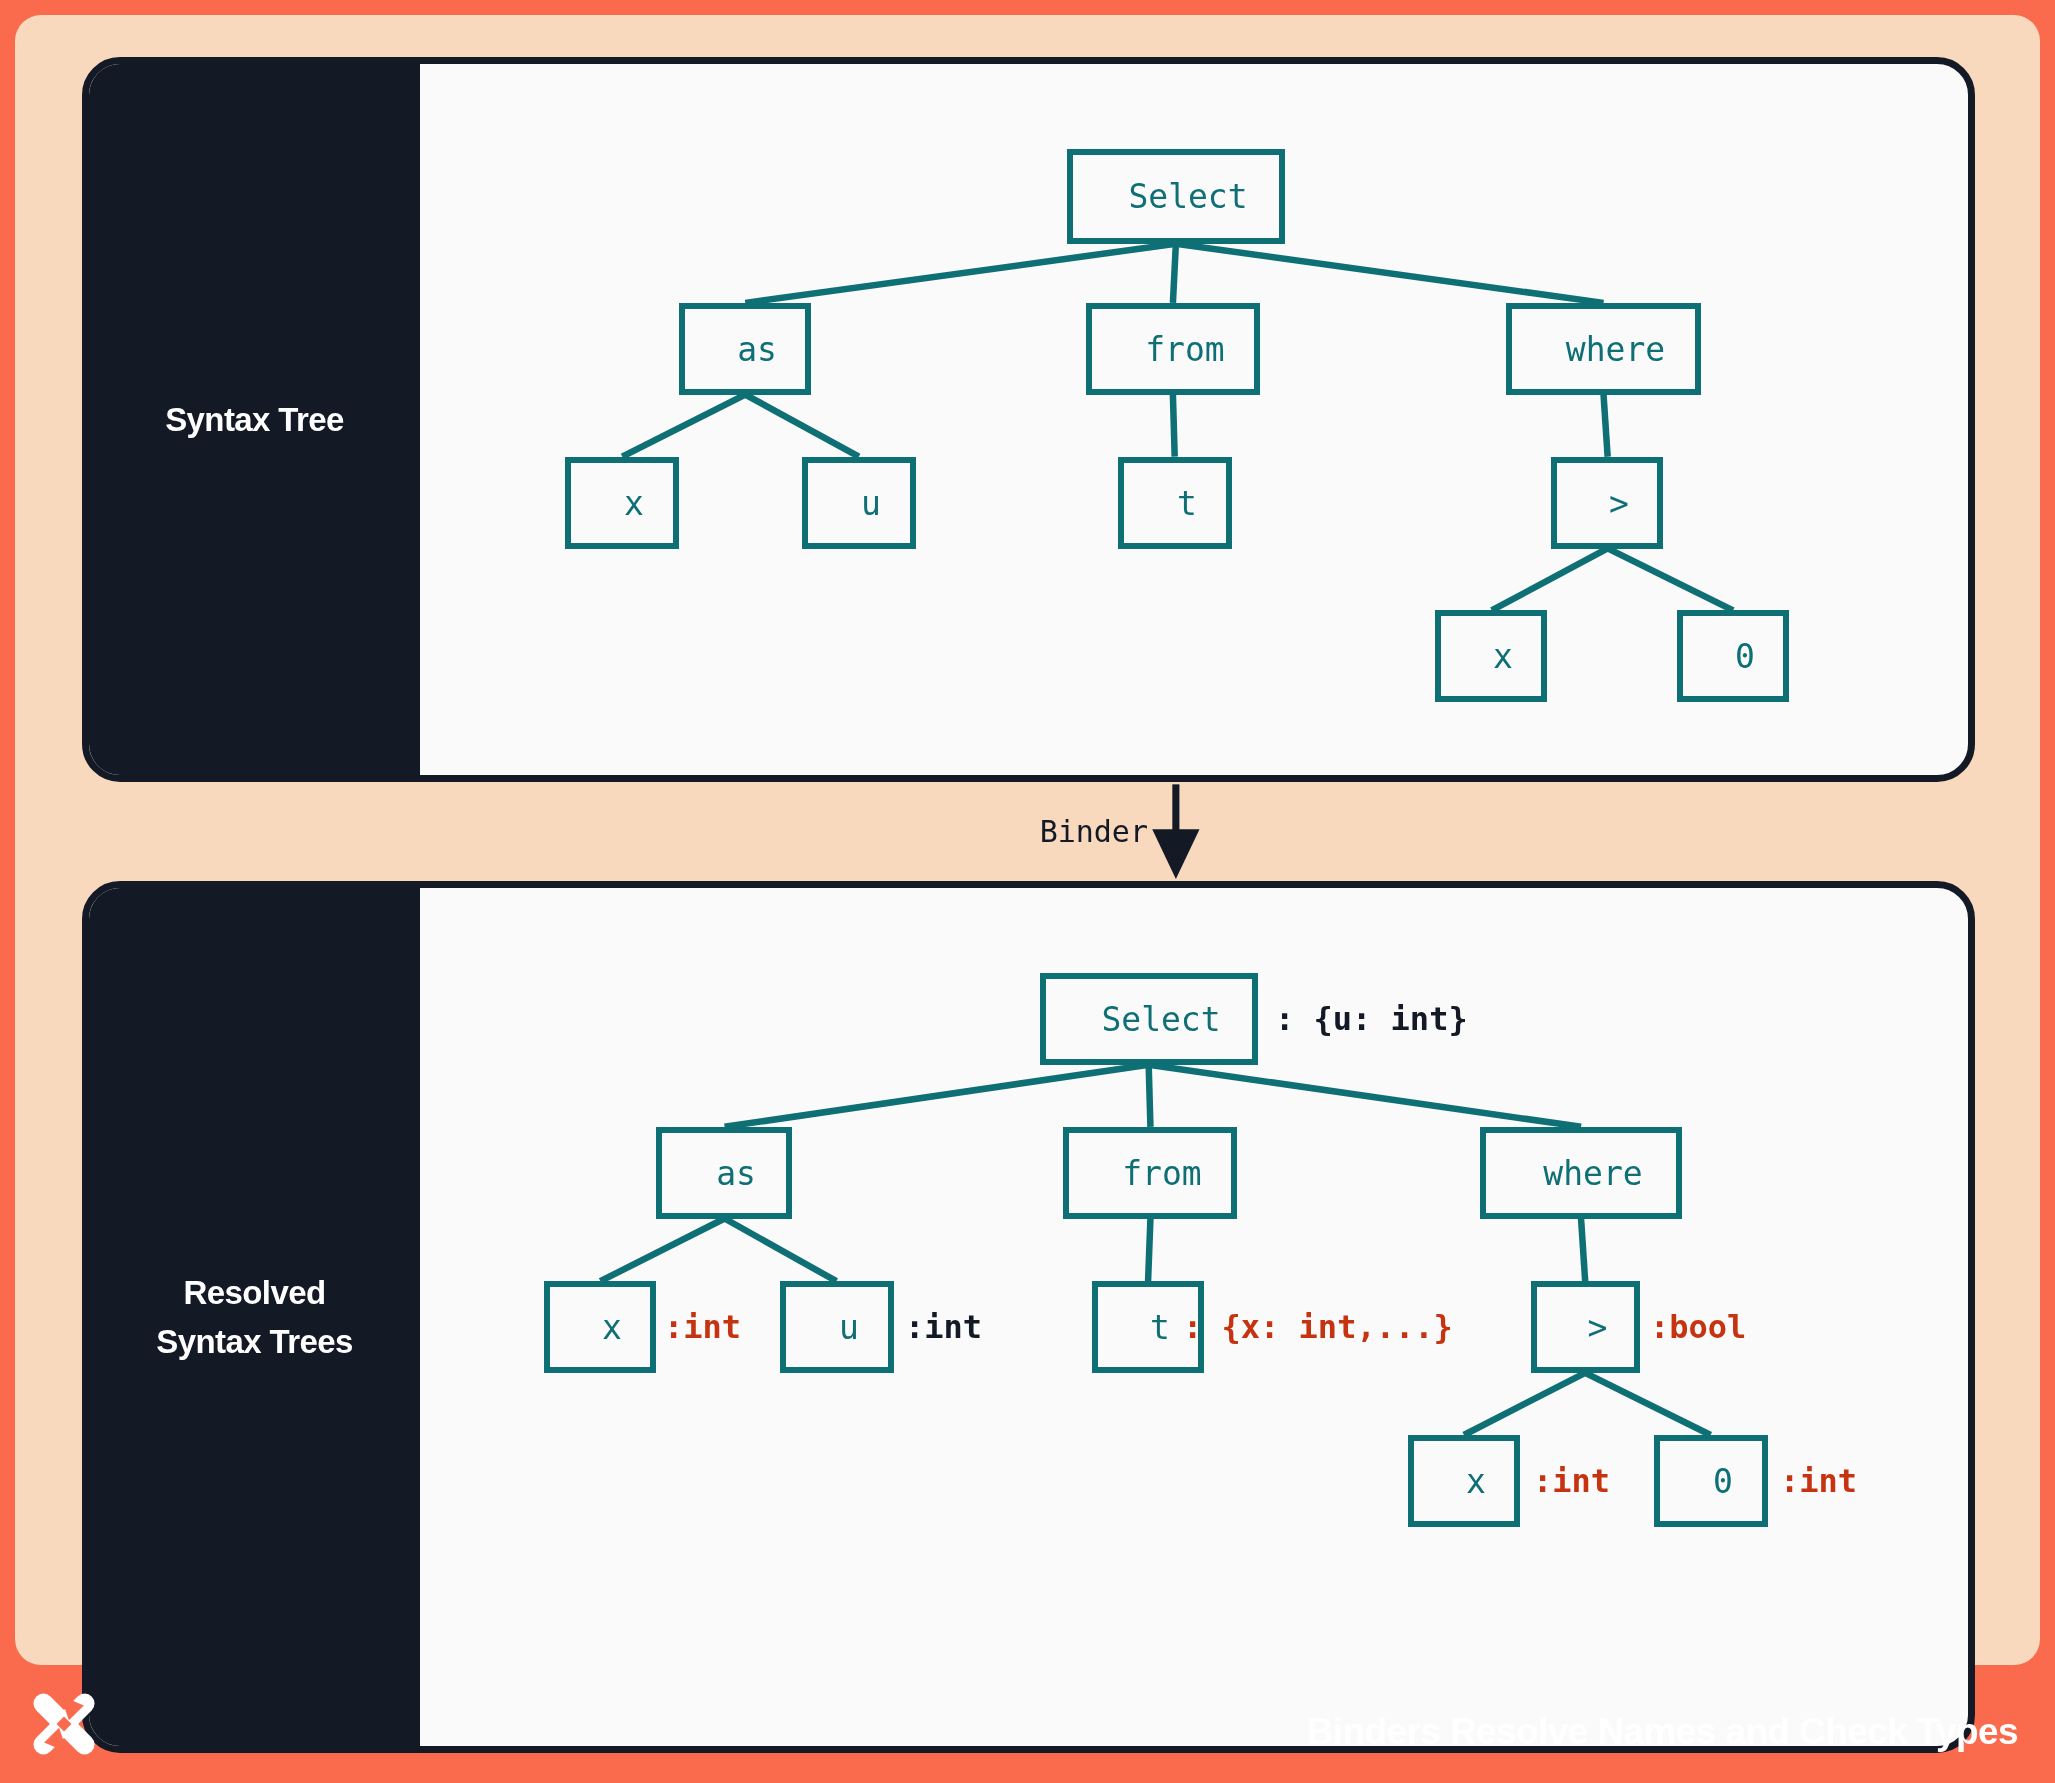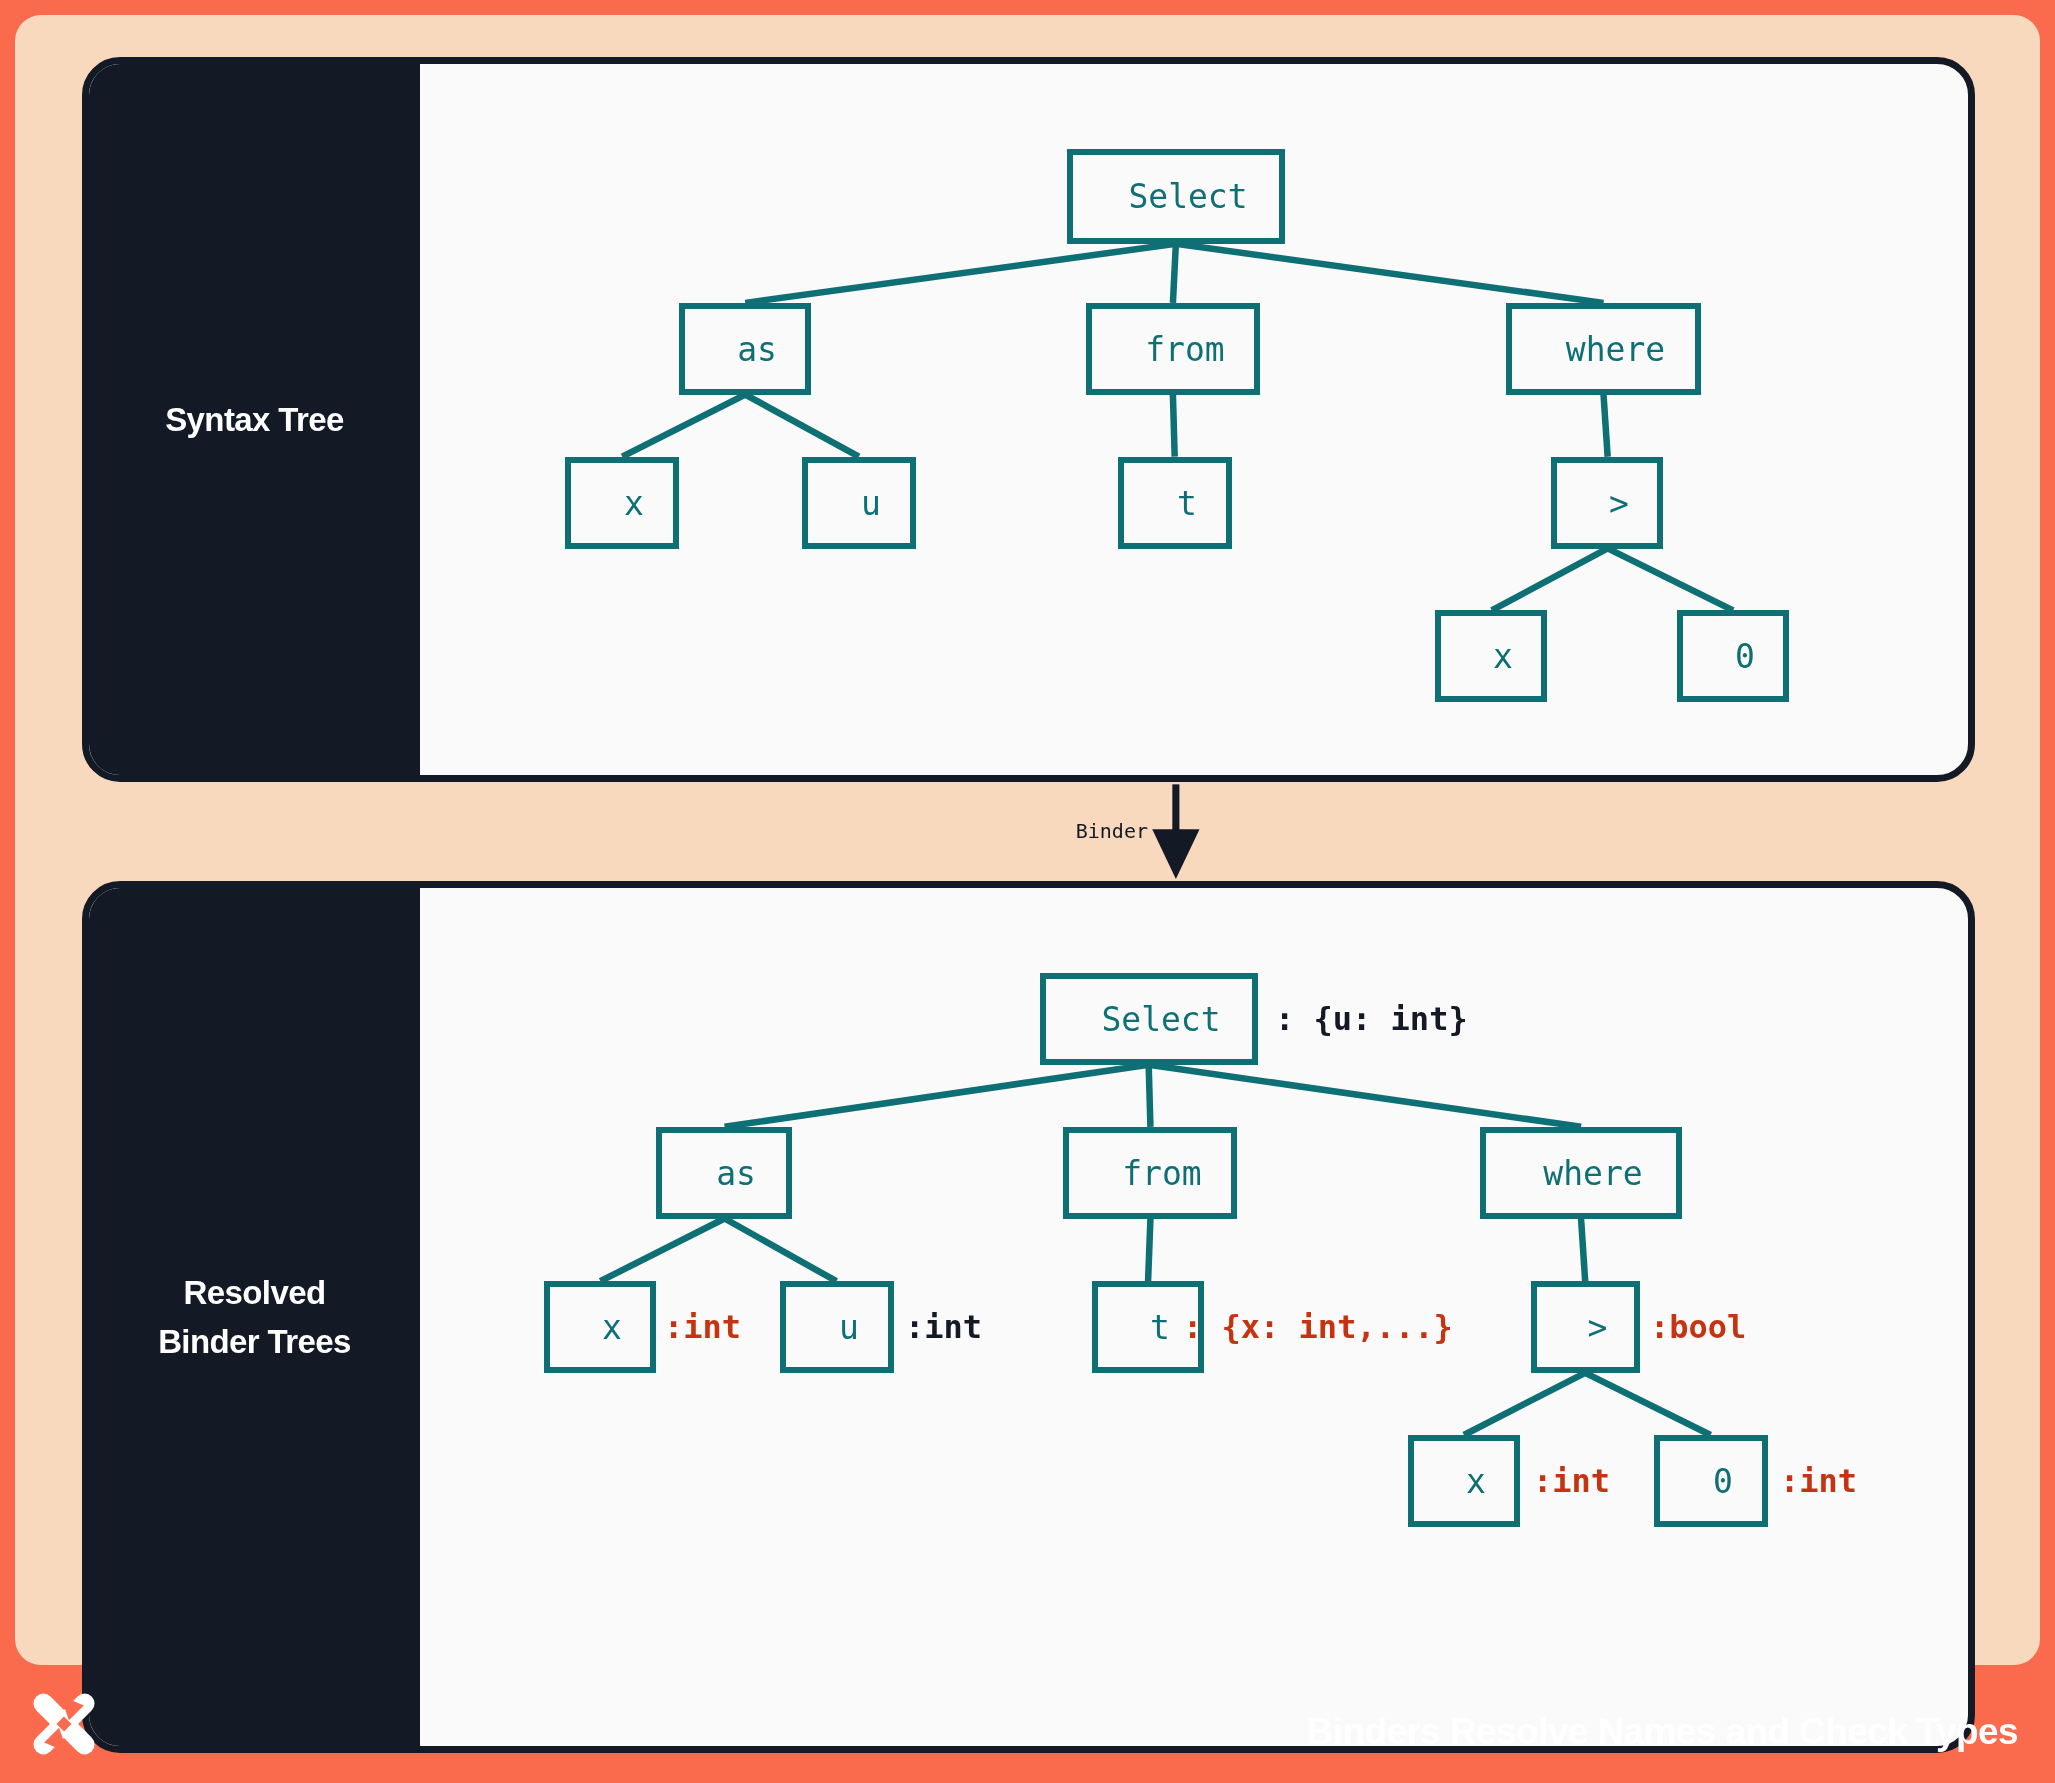--- a/index.html
+++ b/index.html
@@ -89,21 +89,21 @@
   }
   .ann.red  { color: var(--red, #C63310); }
   .ann.navy { color: var(--navy, #131A26); }
 
   .binder-label {
     position: absolute;
     left: 911px; top: 813px;
     width: 237px;
     text-align: right;
     font-family: "DejaVu Sans Mono", monospace;
-    font-size: 20px;
+    font-size: 30px;
     line-height: 37px;
     color: var(--navy, #131A26);
   }
 
   .footer-title {
     position: absolute;
     right: 38px; top: 1699px;
     color: #fff;
     font-weight: 700;
     font-size: 37px;
@@ -127,21 +127,21 @@
 
   <section class="panel top">
     <div class="sidebar">
       <div class="sidebar-label">Syntax Tree</div>
     </div>
   </section>
 
   <section class="panel bottom">
     <div class="sidebar">
       <div class="sidebar-label">Resolved</div>
-      <div class="sidebar-label">Binder Trees</div>
+      <div class="sidebar-label">Syntax Trees</div>
     </div>
   </section>
 
   <svg class="edges" viewBox="0 0 3476 3016" xmlns="http://www.w3.org/2000/svg">
     <g stroke="#0E6F75" stroke-width="11">
       <line x1="1988" y1="412" x2="1260" y2="512"></line>
       <line x1="1988" y1="412" x2="1983" y2="512"></line>
       <line x1="1988" y1="412" x2="2711" y2="512"></line>
       <line x1="1260" y1="667" x2="1052" y2="772"></line>
       <line x1="1260" y1="667" x2="1452" y2="772"></line>

